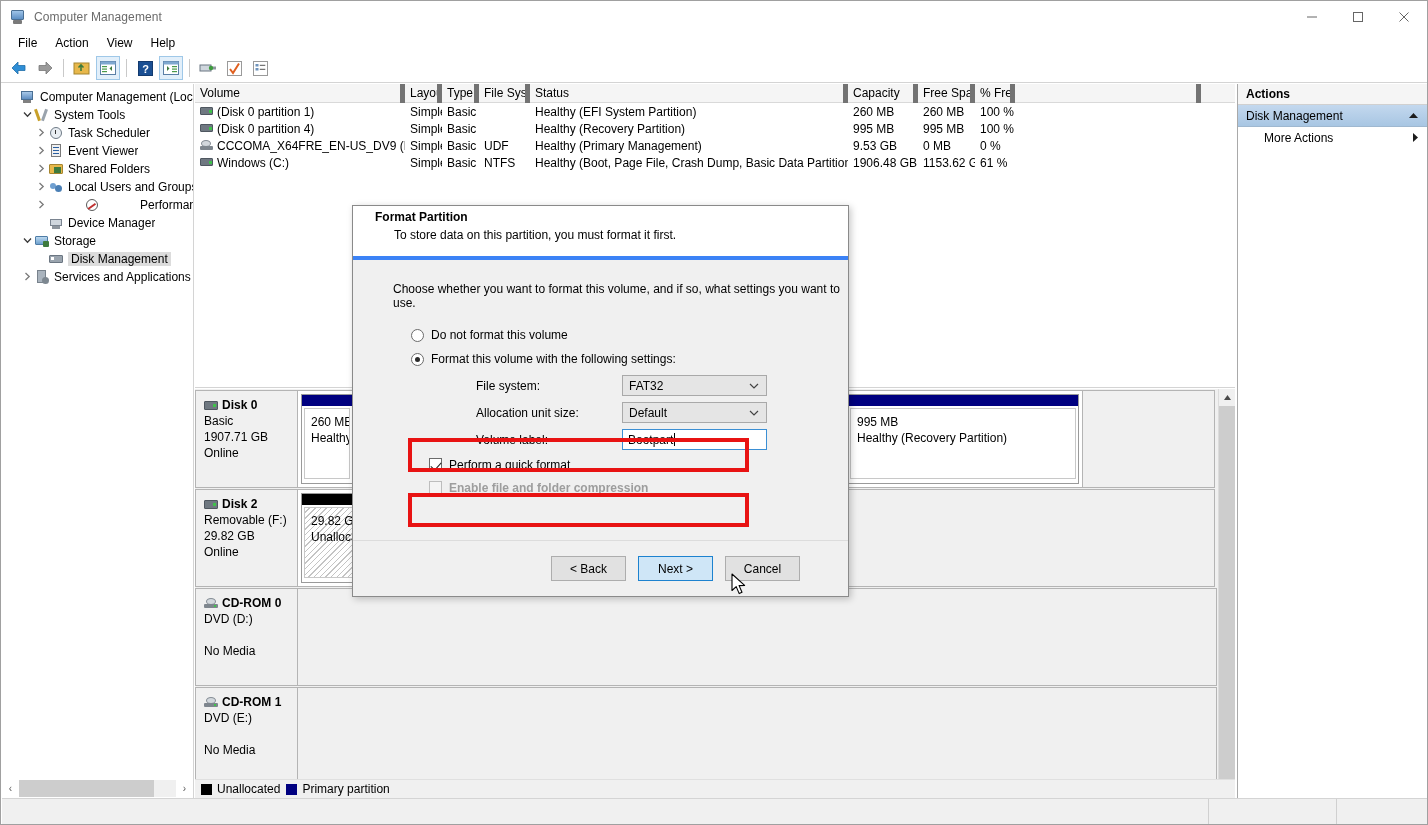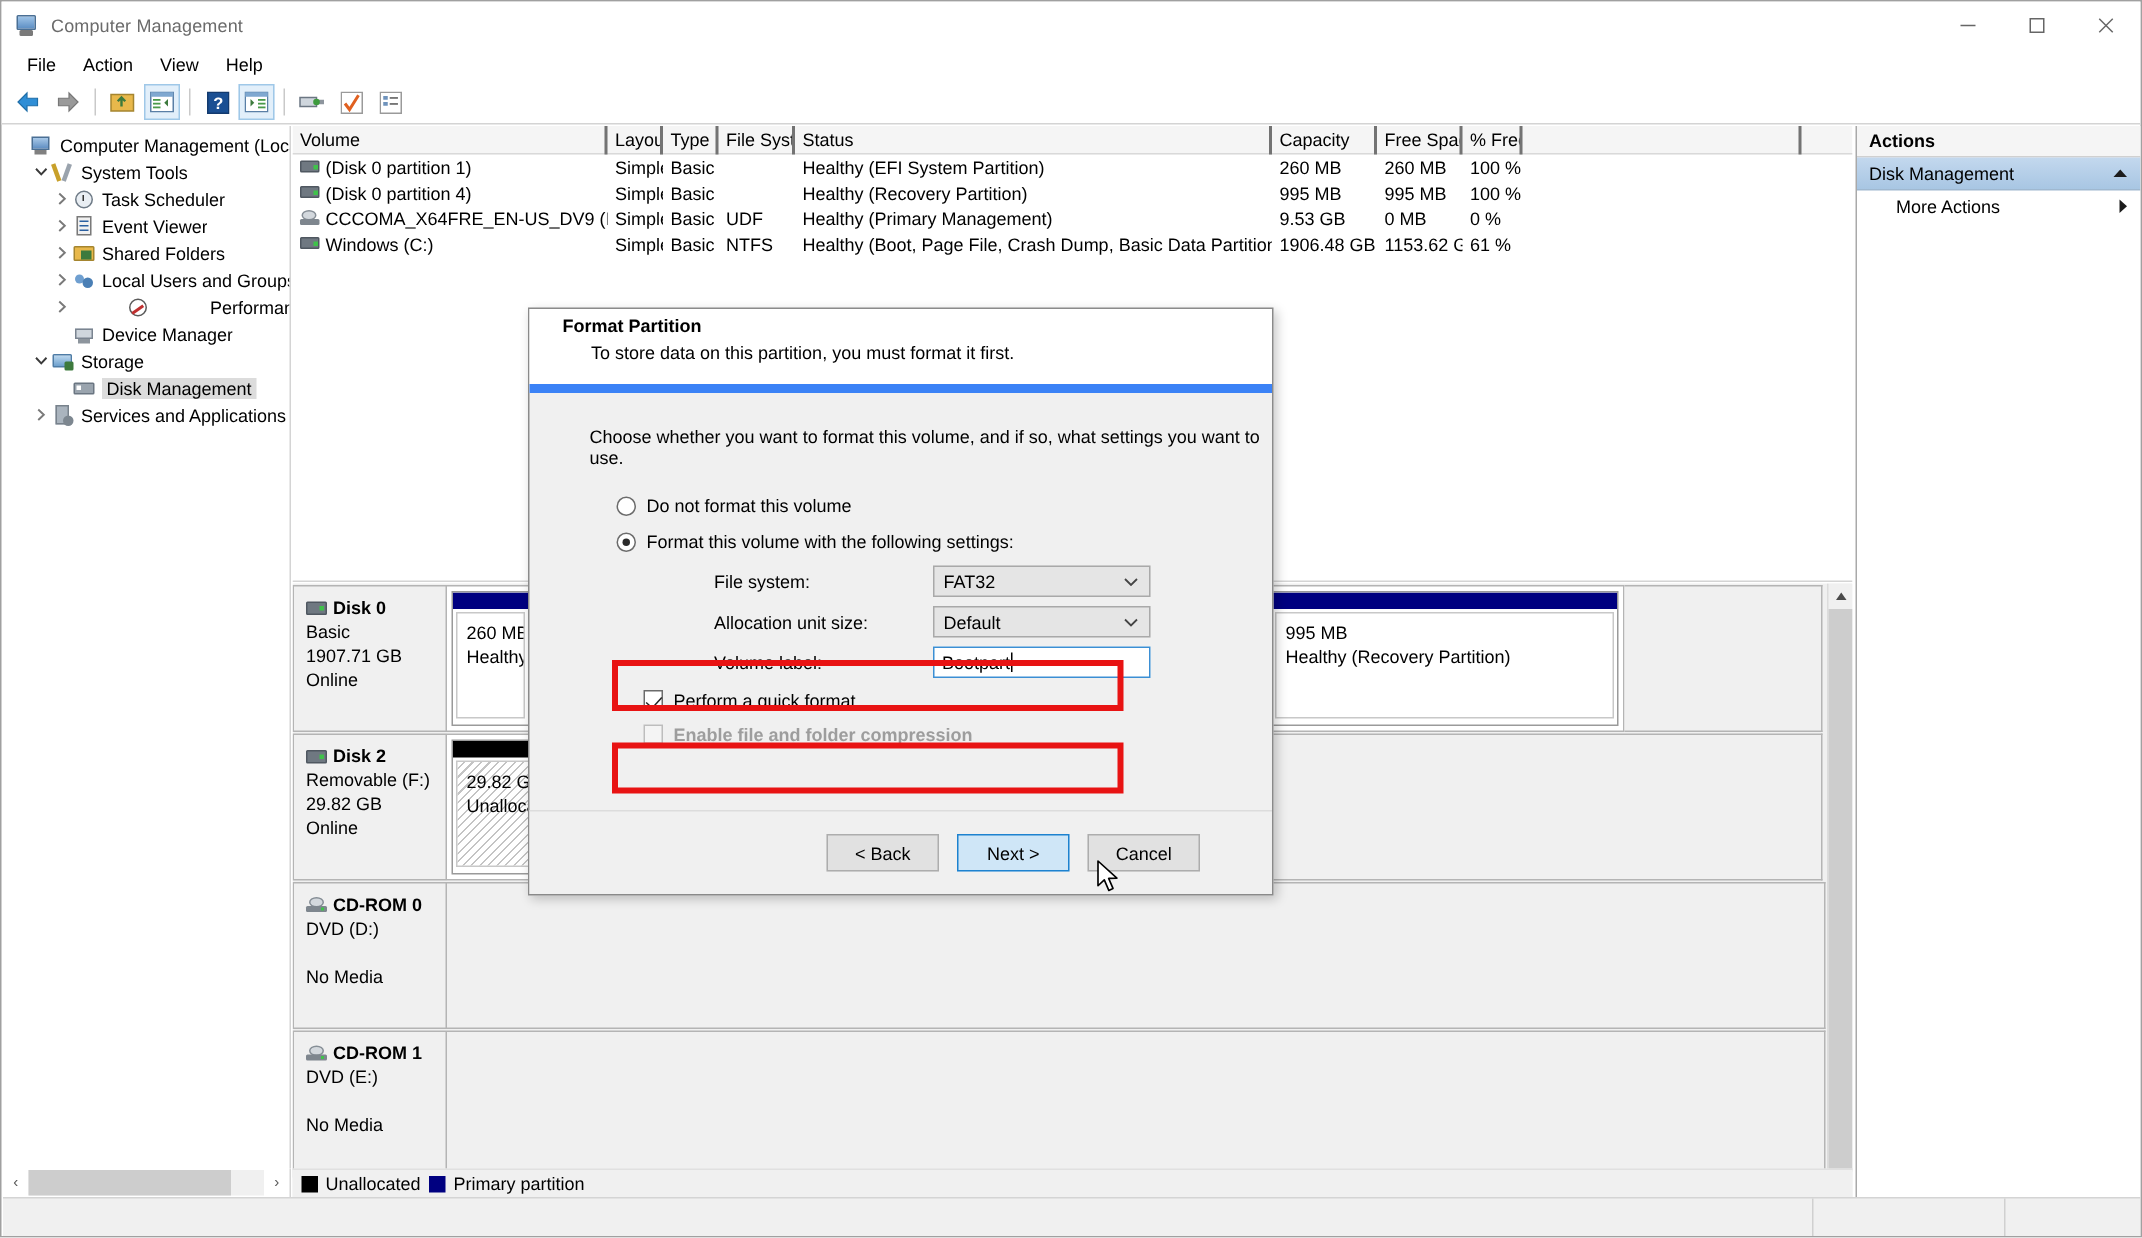--- a/index.html
+++ b/index.html
@@ -130,21 +130,21 @@
   #pane-center {
     position: absolute; left: 194px; top: 83px; width: 1040px; height: 714px;
     background: #ffffff; overflow: hidden;
   }
 
   
   #vol-list { position: absolute; left: 0; top: 0; width: 1040px; height: 304px; background: #fff;
      border-bottom: 1px solid #d4d4d4; }
   #vol-header { display: flex; height: 19px; background: #f5f5f5; border-bottom: 1px solid #d9d9d9; }
   .vh {
-    border-right: 2px solid #737373; padding: 2px 0 0 5px; font-size: 12px; color: #000;
+    border-right: 5px solid #737373; padding: 2px 0 0 5px; font-size: 12px; color: #000;
     height: 19px; overflow: hidden; white-space: nowrap;
   }
   .vrow { display: flex; height: 17px; align-items: center; font-size: 12px; white-space: nowrap; }
   .vc { padding-left: 5px; overflow: hidden; white-space: nowrap; }
   .vol-icon { width: 13px; height: 11px; margin-right: 4px; position: relative; flex:none; display:inline-block; vertical-align:middle;}
   .vol-icon.hdd .a { position:absolute; left:0; top:1px; width:13px;height:8px; background:#6f7881; border:1px solid #4f5760; border-radius:1px;}
   .vol-icon.hdd .b { position:absolute; left:9px; top:4px; width:3px;height:3px; background:#3fc24a;}
   .vol-icon.cd .a { position:absolute; left:1px; top:0px; width:10px;height:7px; background:#d3d8dd; border:1px solid #868e96; border-radius:50%;}
   .vol-icon.cd .b { position:absolute; left:0px; top:6px; width:13px;height:4px; background:#7e868e; border-radius:1px;}
   .vol-name { display: flex; align-items: center; }
@@ -251,21 +251,21 @@
   }
   #dlg-titlebar {
     height: 30px; background: #ffffff; display: flex; align-items: center;
     padding-left: 20px; font-size: 12px; color: #000;
   }
   #dlg-close {
     margin-left: auto; width: 44px; height: 30px; display: flex; align-items: center; justify-content: center;
     color: #333;
   }
   #dlg-head {
-    background: #ffffff; padding: 4px 0 14px 22px; border-bottom: 6px solid #3b82f6;
+    background: #ffffff; padding: 4px 0 14px 22px; border-bottom: 4px solid #3b82f6;
   }
   #dlg-head .h1 { font-weight: bold; font-size: 12px; color: #000; }
   #dlg-head .h2 { font-size: 12px; color: #000; margin-top: 4px; padding-left: 19px; }
   #dlg-body { padding: 22px 0 0 0; position: relative; height: 290px; }
   .dlg-p { font-size: 12px; padding-left: 40px; }
 
   .radio-line { display: flex; align-items: center; gap: 7px; padding-left: 58px; font-size: 12px; }
   .radio {
     width: 13px; height: 13px; border: 1px solid #6b6b6b; border-radius: 50%; background: #fff;
     position: relative; flex: none;

